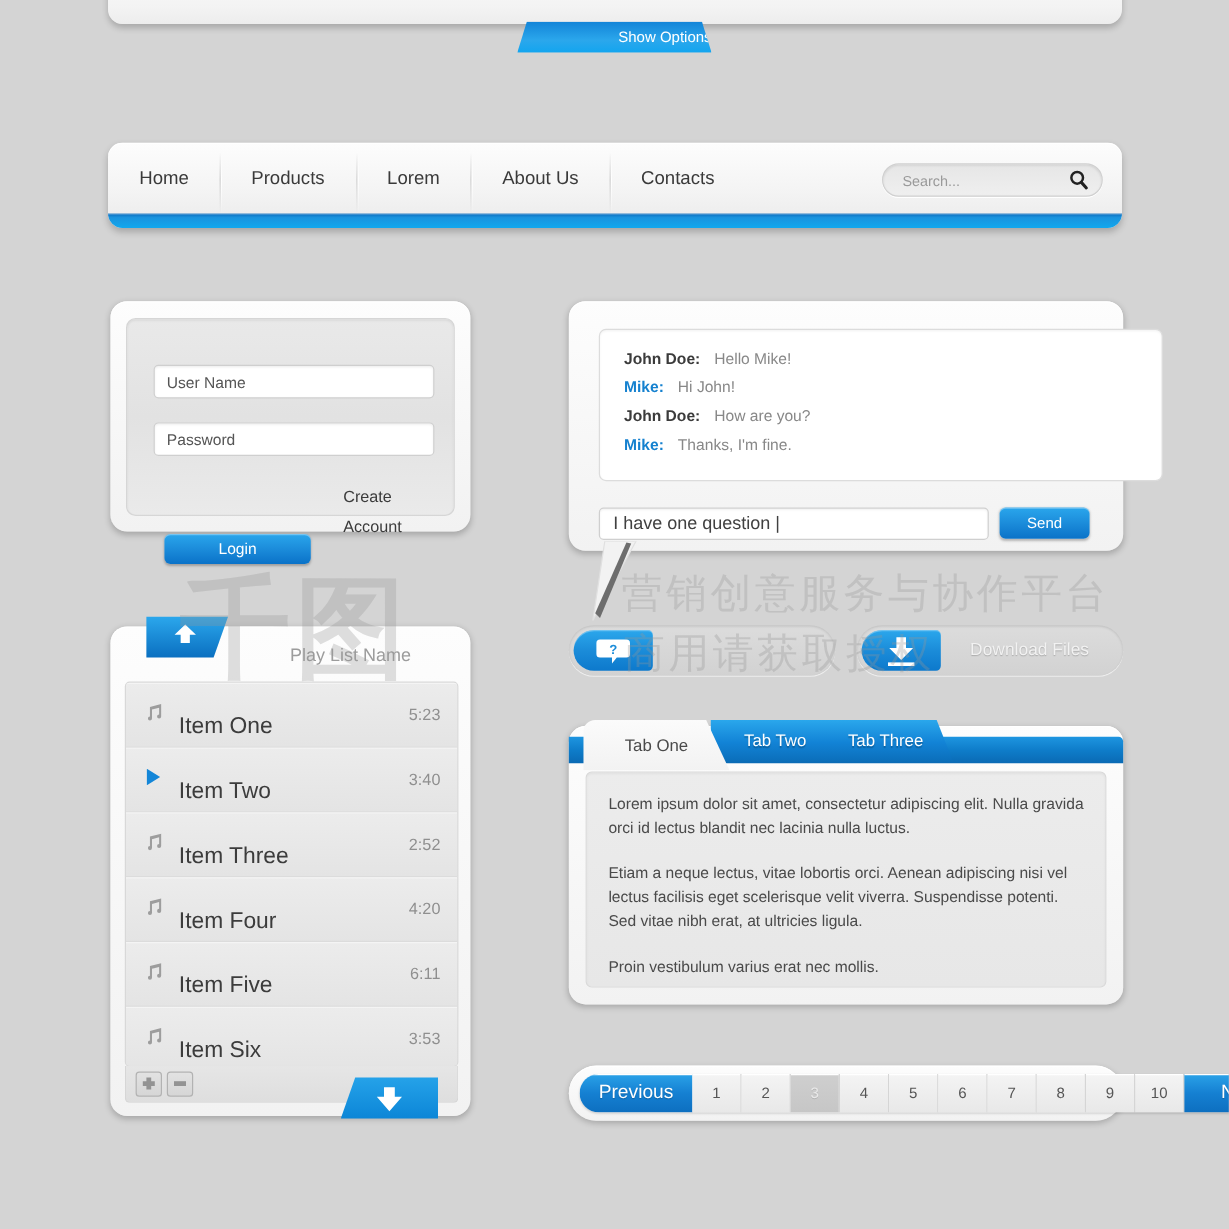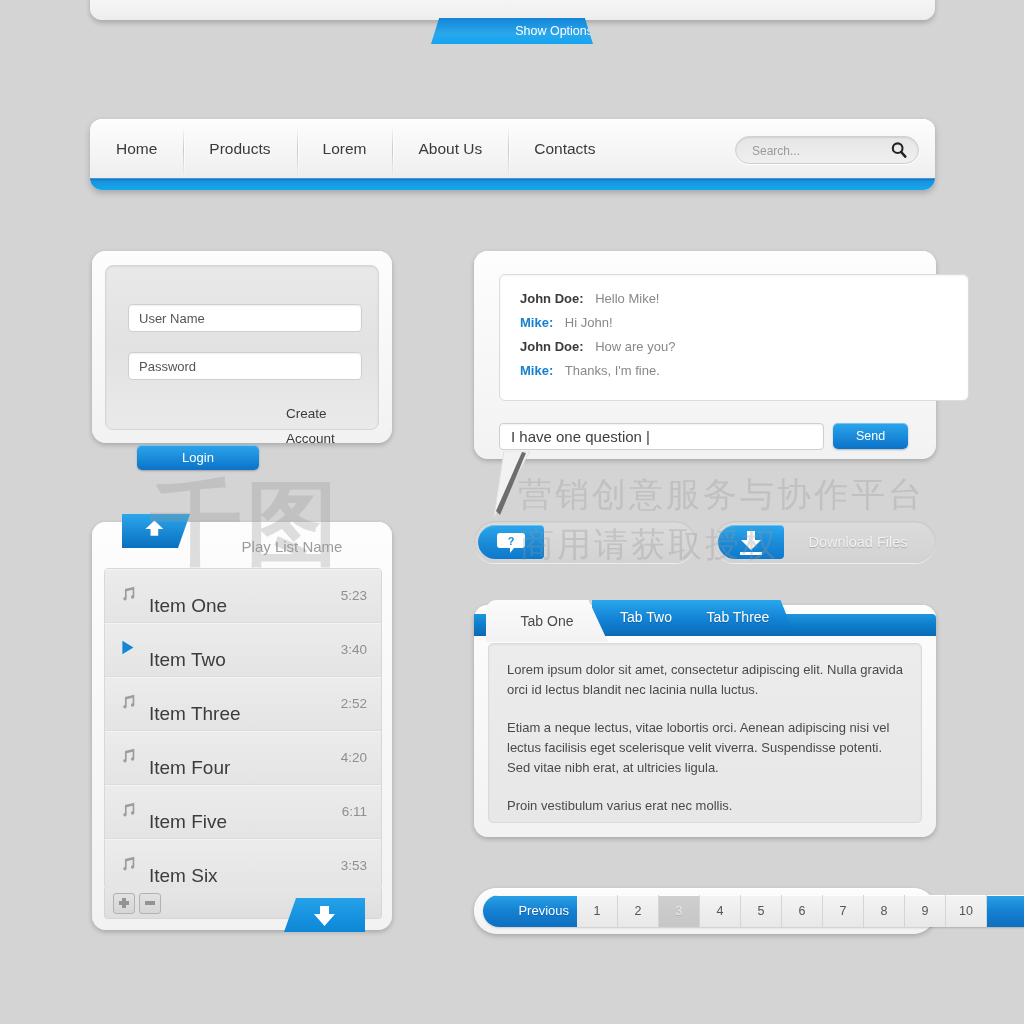--- a/index.html
+++ b/index.html
@@ -270,24 +270,23 @@
     text-align: center; font-size: 12.5px; color: #555; cursor: pointer;
     background: linear-gradient(180deg,#f4f4f4 0%,#e8e8e8 100%);
     border-right: 1px solid #d5d5d5;
     box-shadow: inset 0 1px 0 #fff;
   }
   .pg.active {
     background: linear-gradient(180deg,#cfcfcf 0%,#c6c6c6 100%);
     color: #e9e9e9; text-shadow: 0 1px 0 rgba(0,0,0,.12);
   }
   .pg.edge {
-    min-width: 78px; color: #fff; font-size: 13px; border-right: 0;
+    min-width: 78px; color: #fff; font-size: 16px; border-right: 0;
     background: linear-gradient(180deg,#2aa2e8 0%,#1580d2 50%,#0d6fc0 100%);
     text-shadow: 0 1px 1px rgba(0,0,0,.22);
-    text-align: right;
   }
 </style>
 </head>
 <body>
 
 <div class="page">
 
   <div class="top-panel"></div>
   <div class="show-options">
     <span>Show Options</span>

